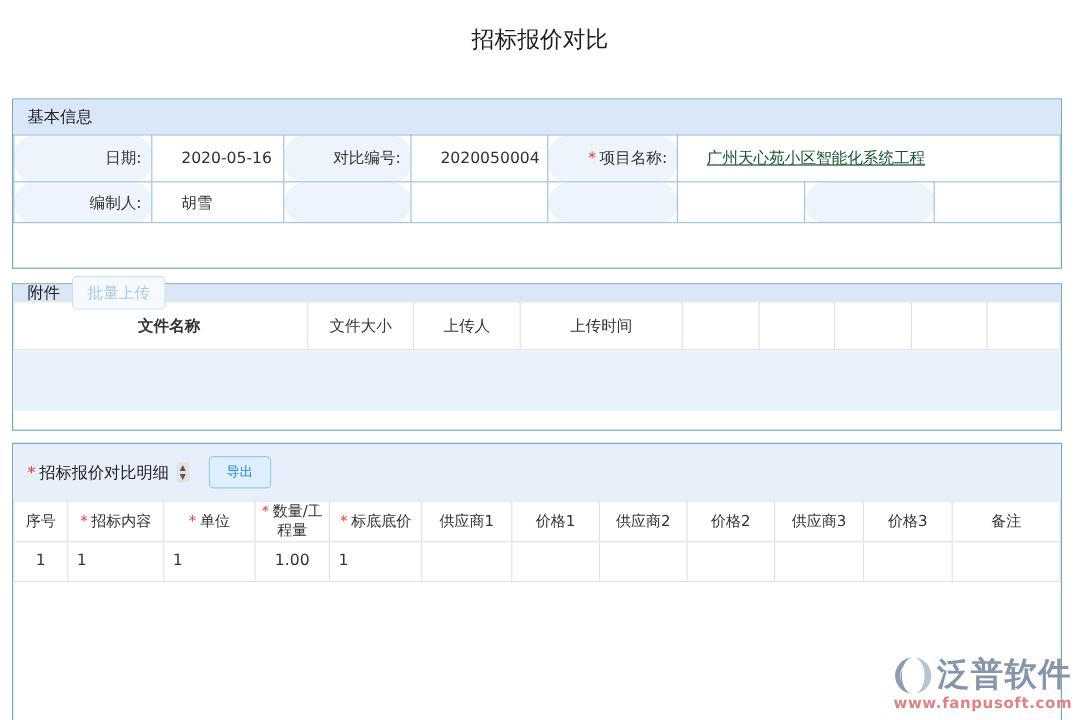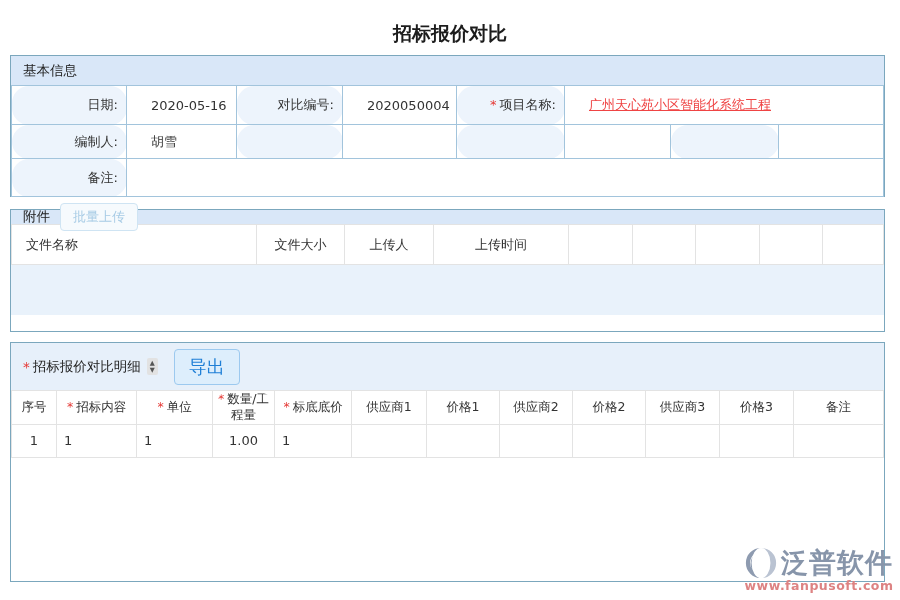--- a/index.html
+++ b/index.html
@@ -9,31 +9,31 @@
     background: #ffffff;
     font-family: "DejaVu Sans", "Liberation Sans", sans-serif;
     color: #333;
     position: relative;
     overflow: hidden;
   }
   .page-title {
     margin: 20px 0 0 0;
     text-align: center;
     font-size: 19px;
-    font-weight: bold;
+    font-weight: normal;
     color: #1c1c1c;
     line-height: 26px;
   }
   .section {
     margin-left: 10px;
     width: 875px;
     border: 1px solid #7ba7bd;
     background: #fff;
   }
-  #sec-basic { margin-top: 9px; height: 142px; }
+  #sec-basic { margin-top: 36px; height: 142px; }
   #sec-attach { margin-top: 12px; height: 123px; }
   #sec-detail { margin-top: 10px; height: 240px; }
 
   .sec-header-bar {
     height: 29px;
     background: #d9e7f8;
     display: flex;
     align-items: center;
     padding-left: 12px;
     font-size: 13.5px;
@@ -45,46 +45,46 @@
   table { border-collapse: collapse; width: 100%; table-layout: fixed; }
   td, th { font-weight: normal; font-size: 13px; padding: 0; overflow: hidden; white-space: nowrap; border-radius: 17px; }
 
   
   .basic-table td { border: 1px solid #a2c4dc; }
   .basic-table .lbl { background: #edf4fc; text-align: right; padding-right: 8px; color: #333; }
   .basic-table .val { background: #ffffff; text-align: left; padding-left: 24px; }
   .row-h39 { height: 39px; }
   .row-h34 { height: 34px; }
   .row-h38 { height: 38px; }
-  a.project-link { color: #ef4444; text-decoration: underline; }
+  a.project-link { color: #14532d; text-decoration: underline; }
 
   
   .gray-table td { border: 1px solid #e3e3e3; text-align: center; color: #333; }
   .gray-table tr { height: 40px; }
-  .attach-table .first { text-align: left; padding-left: 14px; }
+  .attach-table .first { text-align: center; padding-left: 14px; font-weight: bold; }
   .attach-body { height: 50px; background: #e9f2fb; }
 
   .btn-batch-upload {
     margin-left: 10px;
     background: #f6fafd;
     border: 1px solid #cfe4f3;
     color: #a7cbe5;
     border-radius: 4px;
     font-size: 13px;
     padding: 4px 12px;
     font-family: inherit;
     cursor: pointer;
   }
   .btn-export {
     margin-left: 16px;
     background: #ddeefc;
     border: 1px solid #9cc9ef;
     color: #1f7fd6;
     border-radius: 4px;
-    font-size: 18px;
+    font-size: 11px;
     padding: 5px 14px;
     font-family: inherit;
     cursor: pointer;
   }
   .req { color: #e53935; margin-right: 3px; }
   .sort-icon {
     display: inline-flex;
     flex-direction: column;
     align-items: center;
     margin-left: 6px;
@@ -160,24 +160,20 @@
     </tr>
     <tr class="row-h34">
       <td class="lbl">编制人:</td>
       <td class="val">胡雪</td>
       <td class="lbl"></td>
       <td class="val"></td>
       <td class="lbl"></td>
       <td class="val"></td>
       <td class="lbl"></td>
       <td class="val"></td>
-    </tr>
-    <tr class="row-h38">
-      <td class="lbl">备注:</td>
-      <td class="val" colspan="7"></td>
     </tr>
   </tbody>
     </table>
 </div>
 
 <div class="section" id="sec-attach">
   <div class="sec-header-bar">
     <span>附件</span>
     <button class="btn-batch-upload">批量上传</button>
   </div>

